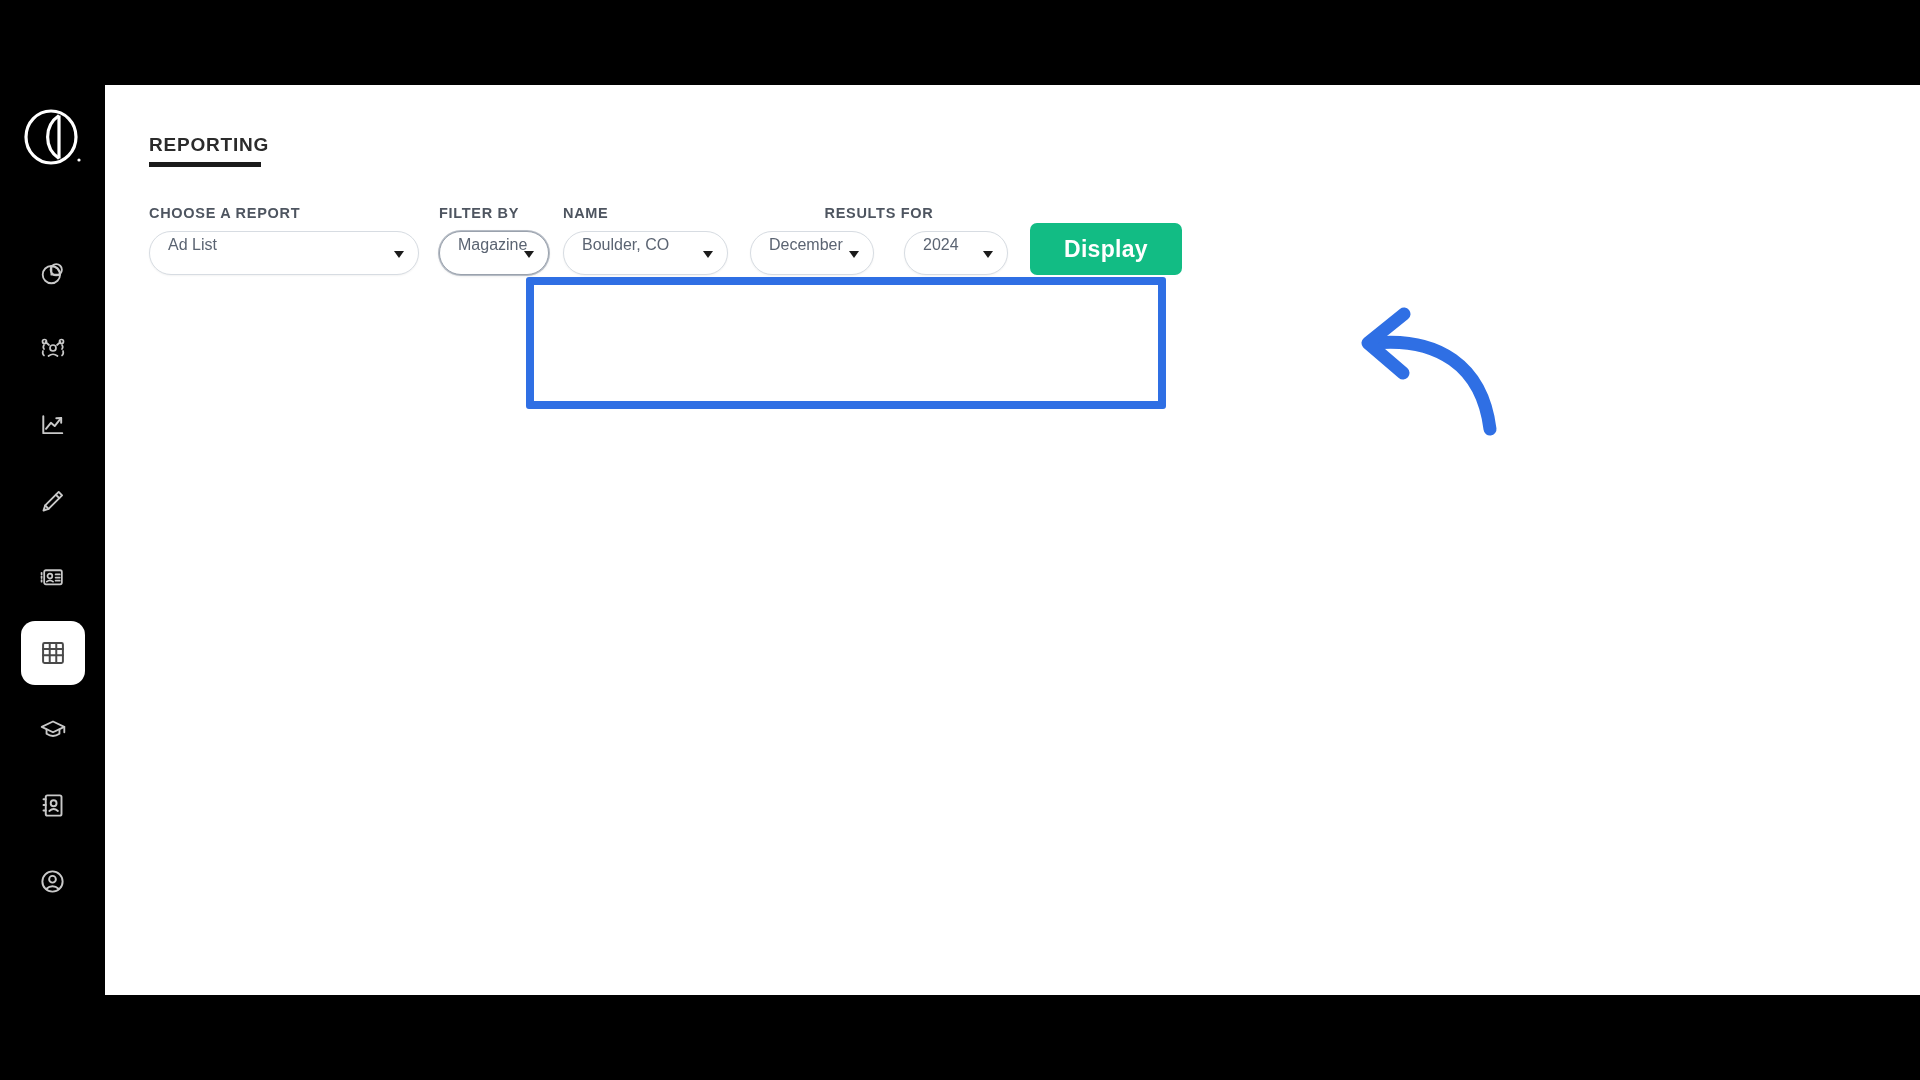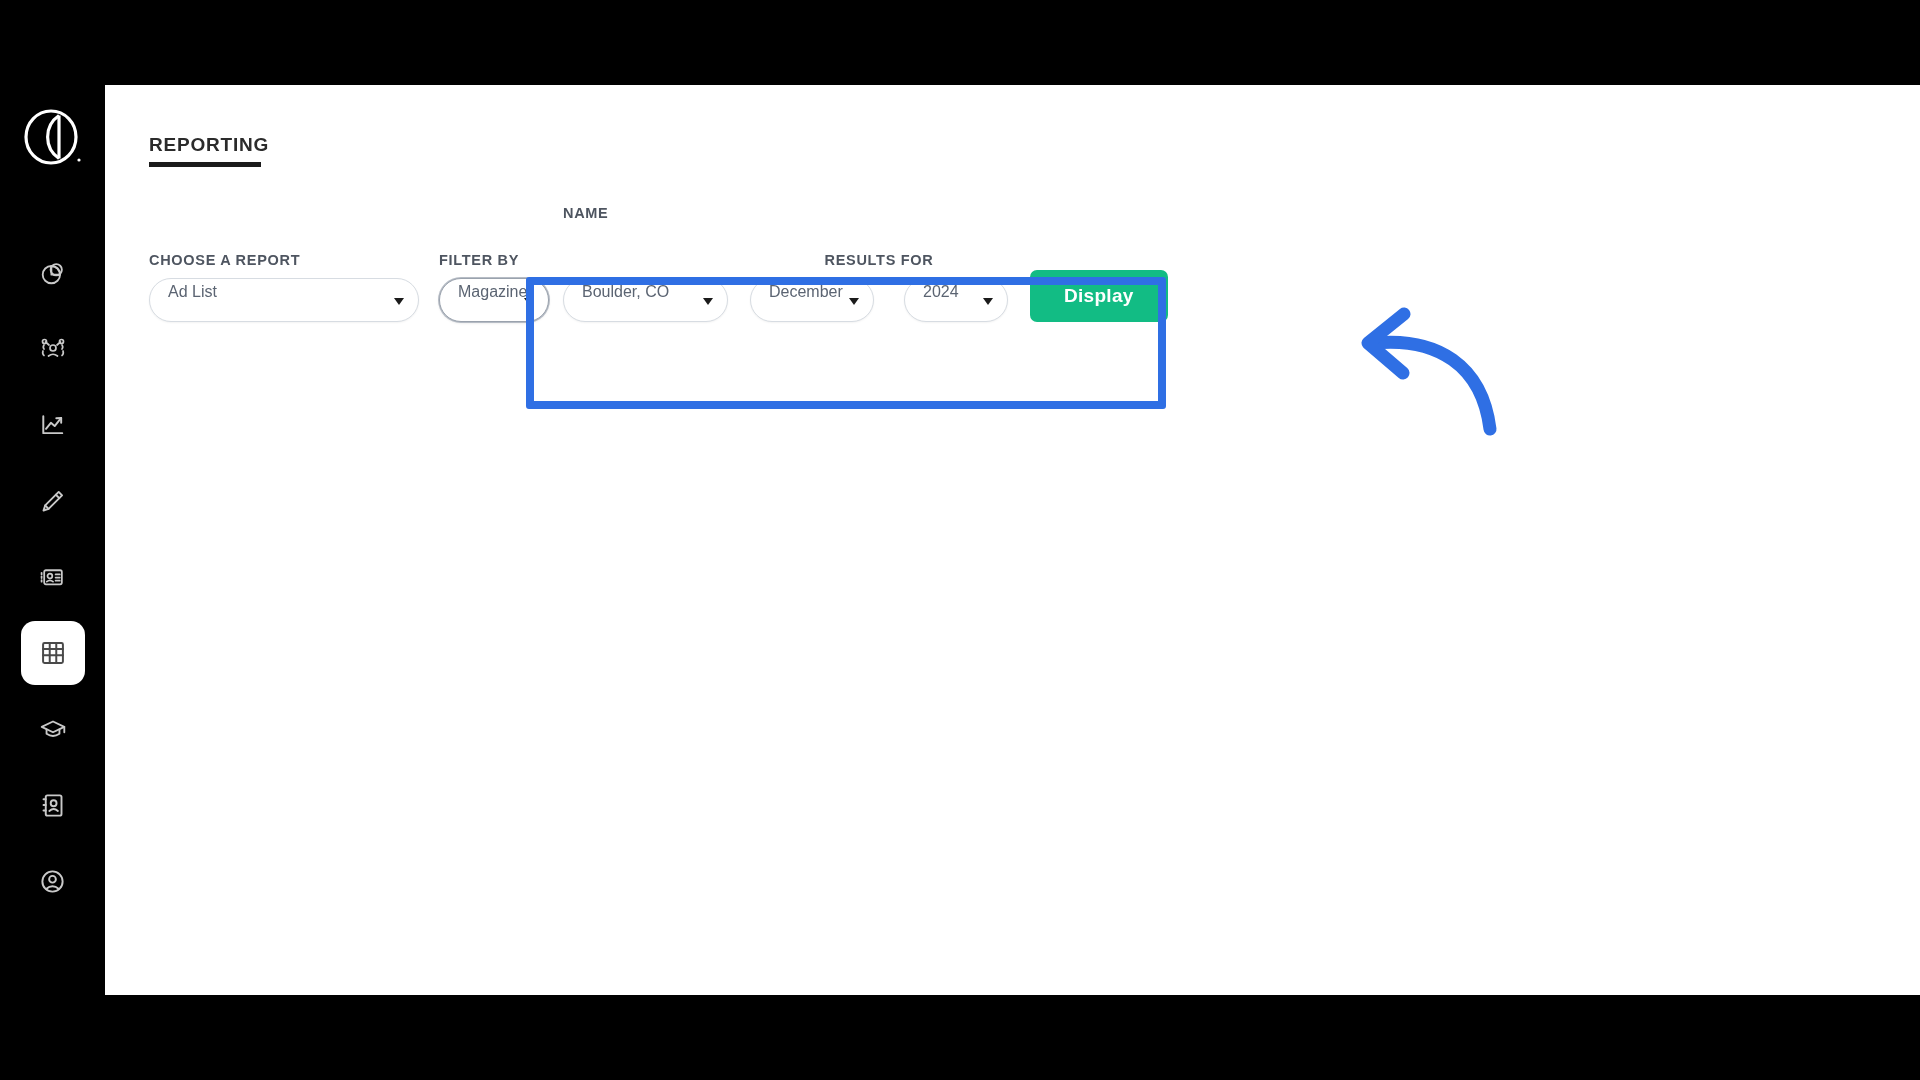--- a/index.html
+++ b/index.html
@@ -153,21 +153,21 @@
   
   #sel-report   { width: 270px; }
   #sel-filterby { width: 110px; padding-right: 30px; }
   #sel-name     { width: 165px; }
   #sel-month    { width: 124px; padding-right: 30px; }
   #sel-year     { width: 104px; }
 
   
   #grp-report   { margin-right: 20px; }
   #grp-filterby { margin-right: 14px; }
-  #grp-name     { margin-right: 22px; gap: 47px; }
+  #grp-name     { margin-right: 22px; }
   #grp-results  { margin-right: 22px; align-items: center; }
 
   #results-selects { display: flex; gap: 30px; }
 
   
   #highlight-box {
     position: absolute;
     left: 421px;
     top: 192px;
     width: 640px;
@@ -179,21 +179,21 @@
   }
 
   
   #display-button {
     height: 52px;
     padding: 0 34px;
     border: none;
     border-radius: 7px;
     background: #12bc84;
     color: #ffffff;
-    font-size: 19px;
+    font-size: 23px;
     font-weight: bold;
     letter-spacing: 0.3px;
     cursor: pointer;
     font-family: "Liberation Sans", sans-serif;
   }
 
   
   #arrow-annotation {
     position: absolute;
     left: 1237px;

